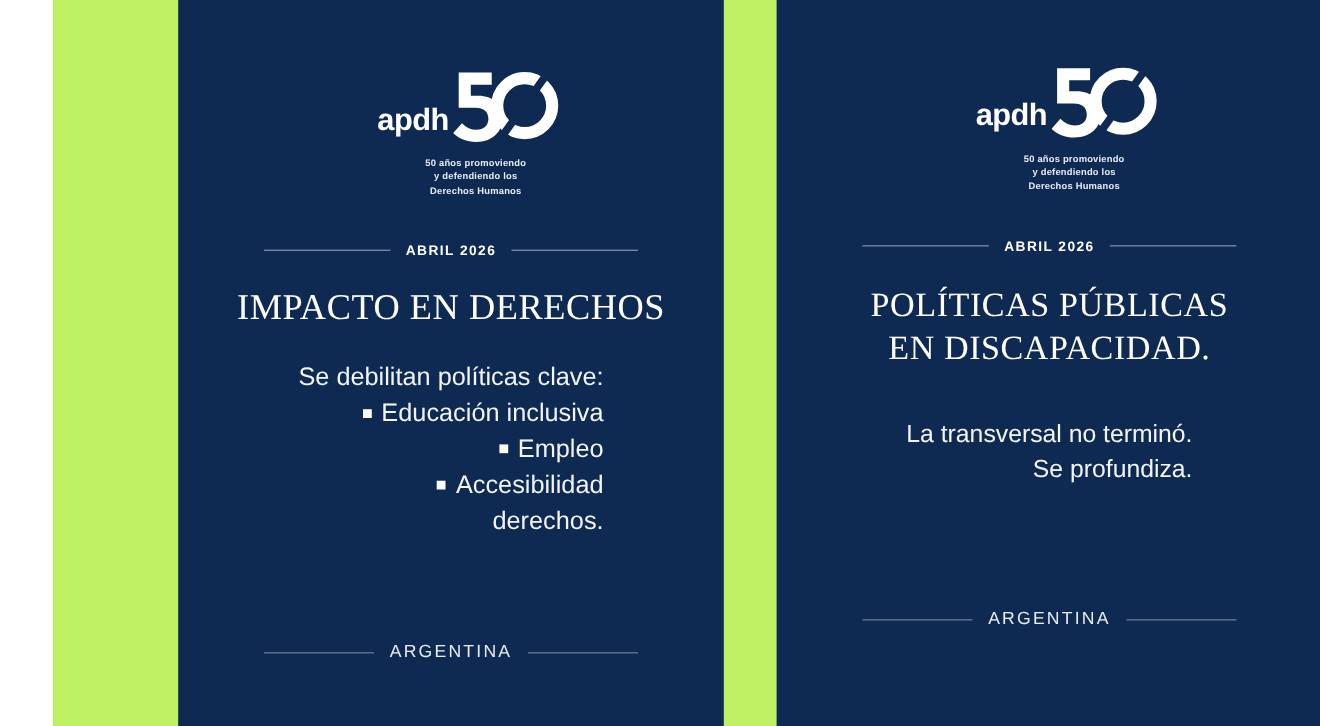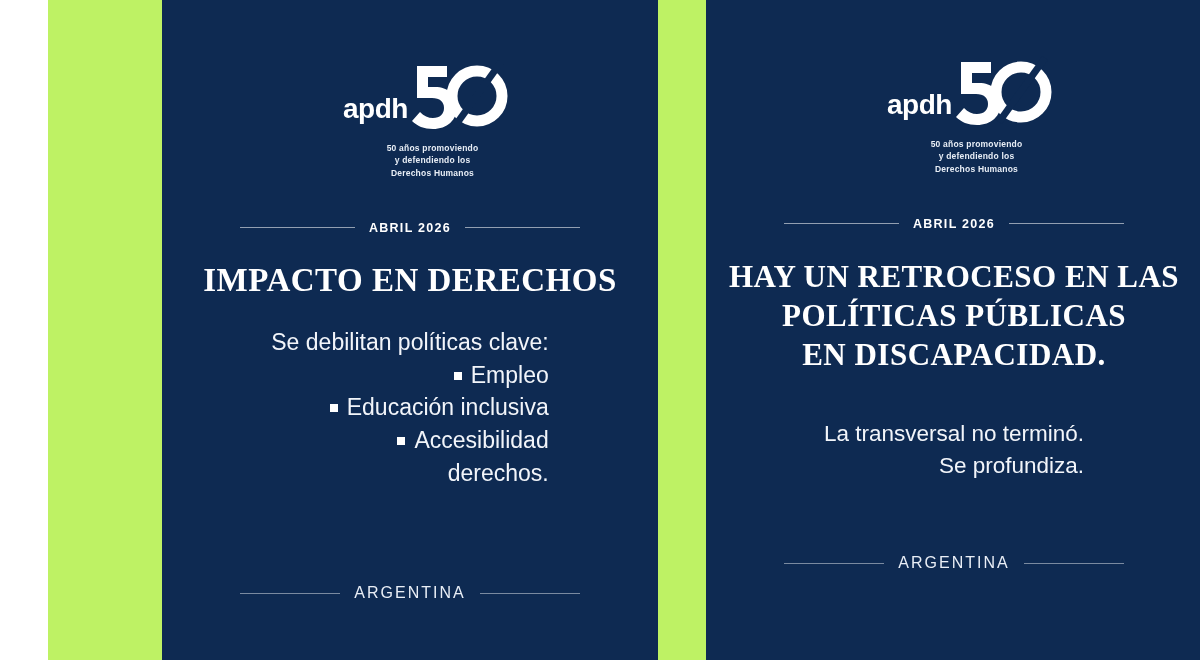--- a/index.html
+++ b/index.html
@@ -86,21 +86,21 @@
     font-size: 12.5px;
     font-weight: bold;
     letter-spacing: 1.3px;
     color: #ffffff;
     white-space: nowrap;
   }
 
   
   .headline {
     font-family: "Liberation Serif", serif;
-    font-weight: bold;
+    font-weight: normal;
     text-align: center;
     letter-spacing: .5px;
     line-height: 1.18;
     margin-top: 26px;
     padding: 0 18px;
     text-transform: uppercase;
   }
   .card.left .headline  { font-size: 33px; }
   .card.right .headline { font-size: 31px; line-height: 1.26; }
 
@@ -184,24 +184,24 @@
       <div class="line"></div>
     </div>
 
     <div class="headline">IMPACTO EN DERECHOS</div>
 
     <div class="body-text">
       <div>
         <span>Se debilitan políticas clave:</span>
       </div>
       <div class="bullet-line">
+        <span class="bullet-sq"></span><span>Educación inclusiva</span>
+      </div>
+      <div class="bullet-line">
         <span class="bullet-sq"></span><span>Empleo</span>
-      </div>
-      <div class="bullet-line">
-        <span class="bullet-sq"></span><span>Educación inclusiva</span>
       </div>
       <div class="bullet-line">
         <span class="bullet-sq"></span><span>Accesibilidad</span>
       </div>
       <div>
         <span>derechos.</span>
       </div>
     </div>
 
     <div class="footer-rule">
@@ -231,21 +231,20 @@
       </div>
     </div>
 
     <div class="rule-row">
       <div class="line"></div>
       <div class="rule-label">ABRIL 2026</div>
       <div class="line"></div>
     </div>
 
     <div class="headline">
-      <div>HAY UN RETROCESO EN LAS</div>
       <div>POLÍTICAS PÚBLICAS</div>
       <div>EN DISCAPACIDAD.</div>
     </div>
 
     <div class="body-text">
       <div>
         <span>La transversal no terminó.</span>
       </div>
       <div>
         <span>Se profundiza.</span>

